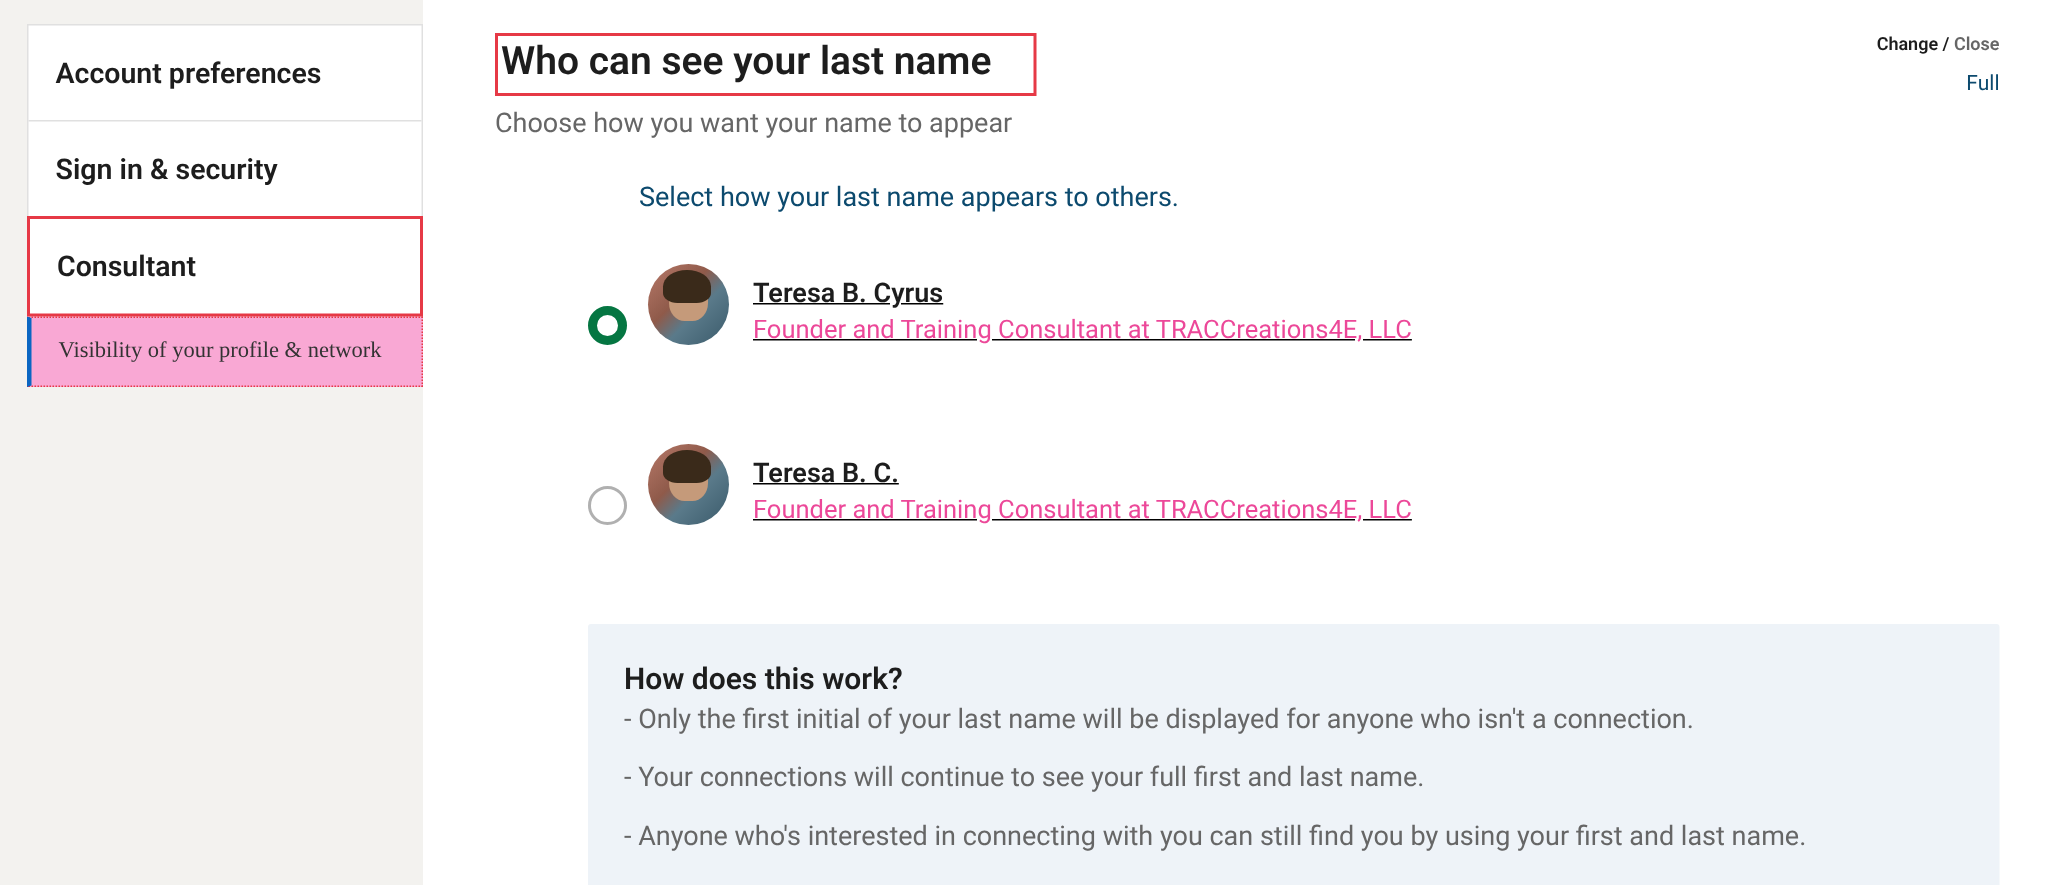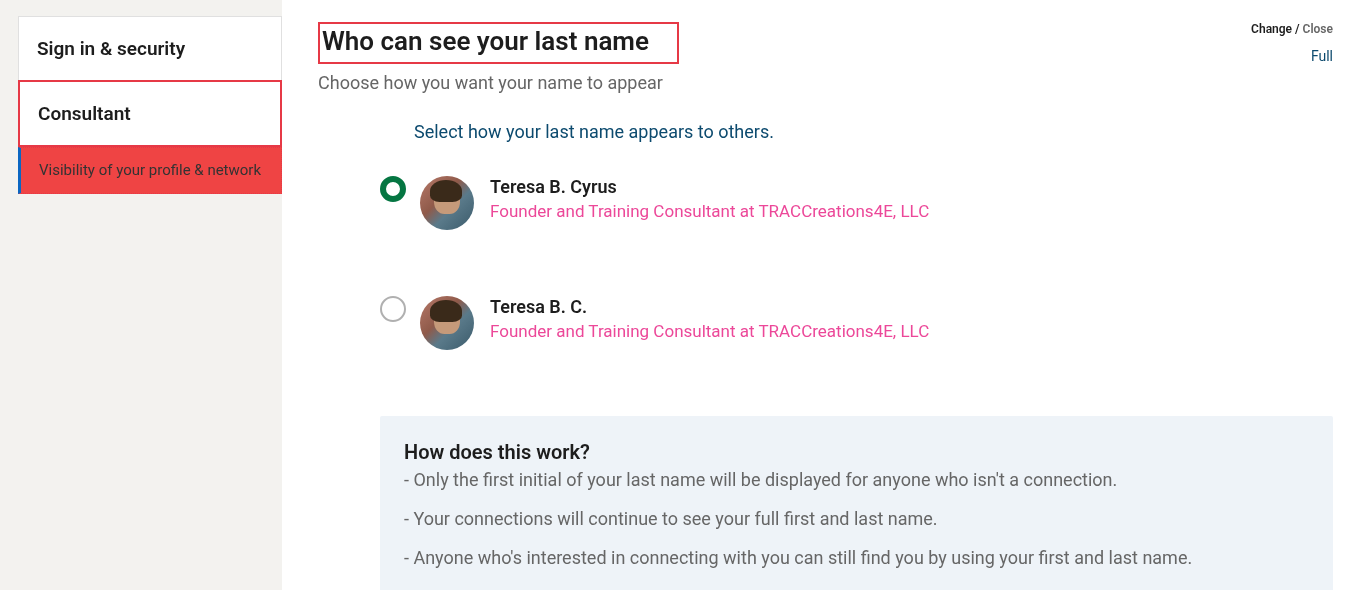--- a/index.html
+++ b/index.html
@@ -43,29 +43,30 @@
       background: #f3f2ef;
     }
     .sidebar-sub-item {
       padding: 12px 18px;
       font-size: 15px;
       color: #555;
       cursor: pointer;
       line-height: 1.4;
     }
     .sidebar-sub-item.active {
-      background: #ef4444;
+      background: #f9a8d4;
       border: 1px dotted #e63946;
       border-left: 3px solid #0a66c2;
       color: #333;
+      font-family: Liberation Serif, serif;
     }
     .main {
       flex: 1;
       background: #fff;
-      padding: 22px 30px 0 36px;
+      padding: 22px 30px 0 48px;
       position: relative;
     }
     .header-row {
       display: flex;
       justify-content: space-between;
       align-items: flex-start;
     }
     .header-left {
       flex: 1;
     }
@@ -108,22 +109,23 @@
     .instruction {
       font-size: 18px;
       color: #0c4a6e;
       margin: 28px 0 0 96px;
     }
     .options {
       margin: 34px 0 0 62px;
     }
     .option-row {
       display: flex;
-      align-items: flex-start;
+      align-items: flex-end;
       margin-bottom: 66px;
+      text-decoration: underline;
     }
     .radio {
       width: 26px;
       height: 26px;
       border-radius: 50%;
       border: 2px solid #b0b0b0;
       margin-right: 14px;
       cursor: pointer;
       flex-shrink: 0;
       position: relative;
@@ -192,20 +194,21 @@
       color: #666;
       margin-bottom: 12px;
       line-height: 1.5;
     }
   </style>
 </head>
 <body>
 
 <div class="sidebar">
   <div class="sidebar-card">
+    <div class="sidebar-main-item">Account preferences</div>
     <div class="sidebar-main-item">Sign in &amp; security</div>
     <div class="sidebar-main-item highlighted">Consultant</div>
   </div>
   <div class="sidebar-sub-list">
     <div class="sidebar-sub-item active">Visibility of your profile &amp; network</div>
   </div>
 </div>
 
 <div class="main">
   <div class="header-row">

